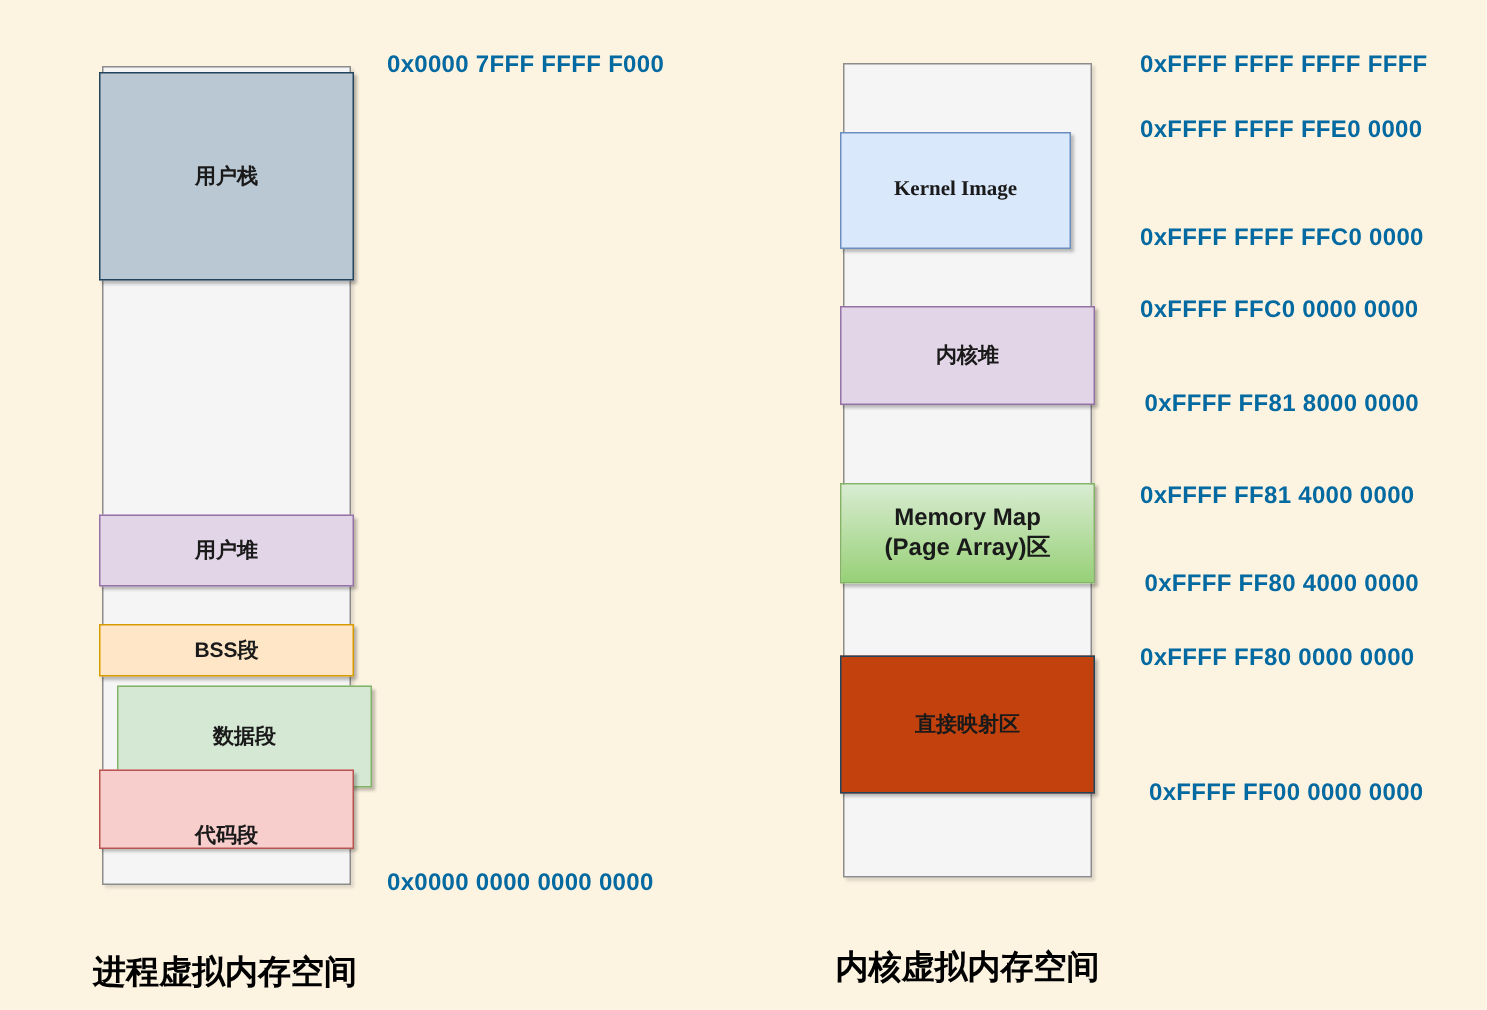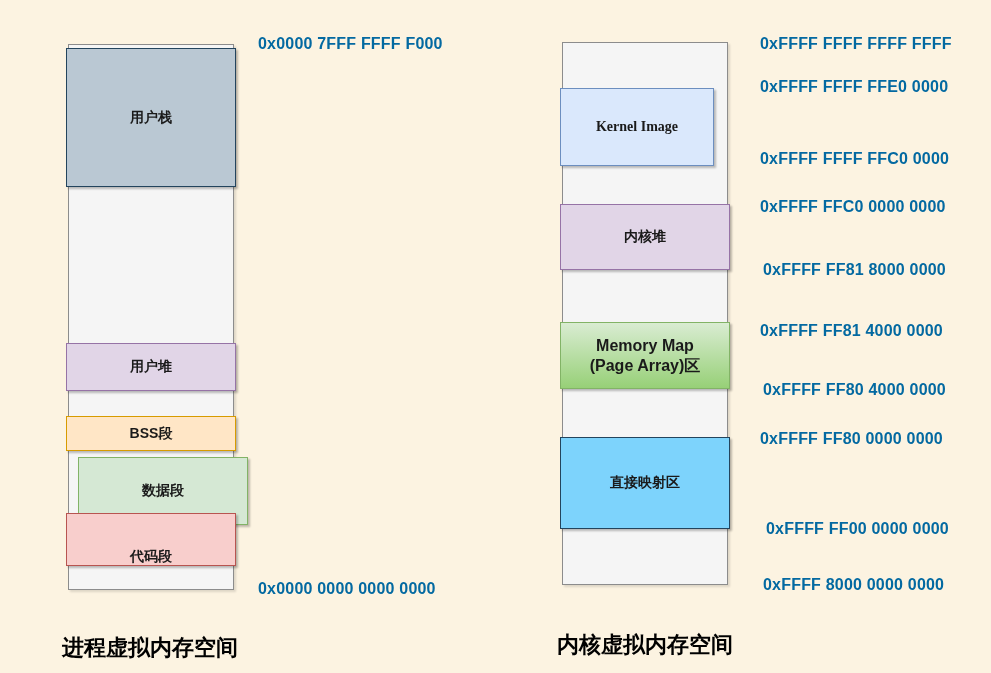--- a/index.html
+++ b/index.html
@@ -25,21 +25,21 @@
   .user-stack { background:#BAC8D3; border-color:#23445D; }
   .mmap       { background:#B0E3E6; border-color:#0E8088; }
   .user-heap  { background:#E1D5E7; border-color:#9673A6; }
   .bss        { background:#FFE6C6; border-color:#D79B00; }
   .data-seg   { background:#D5E8D4; border-color:#82B366; }
   .code-seg   { background:#F8CECC; border-color:#B85450; }
   
   .kernel-image { background:#DAE8FC; border-color:#6C8EBF; }
   .kernel-heap  { background:#E1D5E7; border-color:#9673A6; }
   .memory-map   { background:linear-gradient(#D9ECD2,#97D077); border-color:#82B366; font-size:16px; }
-  .direct-map   { background:#7dd3fc; border-color:#23445D; }
+  .direct-map   { background:#c2410c; border-color:#23445D; }
 
   .addr {
     position:absolute; white-space:nowrap;
     font-weight:bold; font-size:16px; color:#0369a1;
     transform:translateY(-50%); letter-spacing:0.2px;
   }
   .diagram-title {
     position:absolute; white-space:nowrap;
     font-weight:bold; font-size:22px; color:#000;
   }
@@ -98,17 +98,16 @@
 
   <div class="addr" style="left:760px; top:44px;">0xFFFF FFFF FFFF FFFF</div>
   <div class="addr" style="left:760px; top:87px;">0xFFFF FFFF FFE0 0000</div>
   <div class="addr" style="left:760px; top:159px;">0xFFFF FFFF FFC0 0000</div>
   <div class="addr" style="left:760px; top:207px;">0xFFFF FFC0 0000 0000</div>
   <div class="addr" style="left:763px; top:270px;">0xFFFF FF81 8000 0000</div>
   <div class="addr" style="left:760px; top:331px;">0xFFFF FF81 4000 0000</div>
   <div class="addr" style="left:763px; top:390px;">0xFFFF FF80 4000 0000</div>
   <div class="addr" style="left:760px; top:439px;">0xFFFF FF80 0000 0000</div>
   <div class="addr" style="left:766px; top:529px;">0xFFFF FF00 0000 0000</div>
-  <div class="addr" style="left:763px; top:585px;">0xFFFF 8000 0000 0000</div>
 
   <div class="diagram-title" style="left:557px; top:630px;">内核虚拟内存空间</div>
 
 </div>
 
 </body></html>

